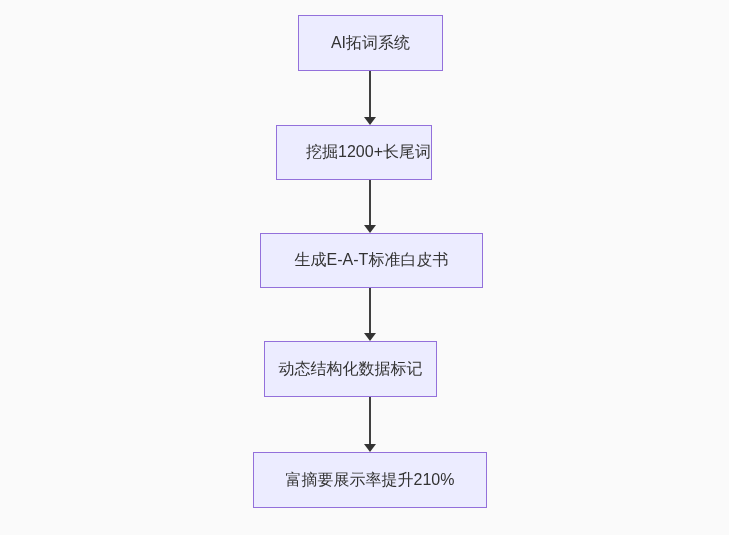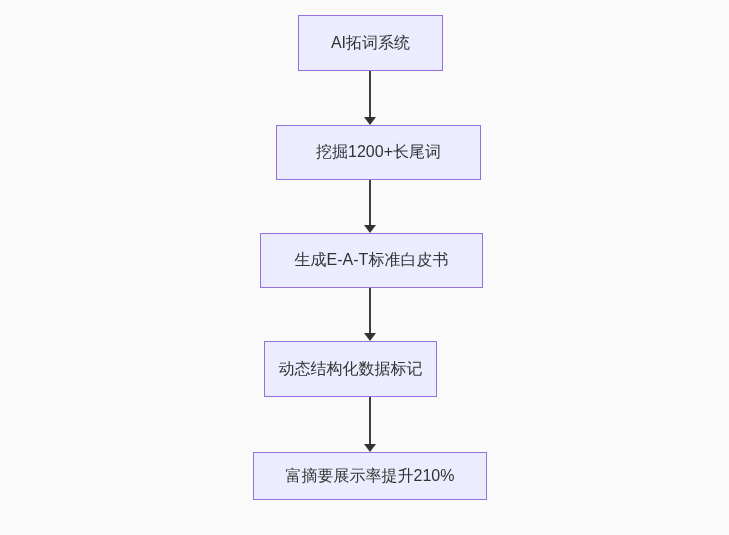--- a/index.html
+++ b/index.html
@@ -22,24 +22,24 @@
     border: 1px solid #9370db;
     color: #333333;
     font-size: 16px;
     display: flex;
     align-items: center;
     justify-content: center;
     text-align: center;
     white-space: nowrap;
   }
   .n1 { left: 298px; top: 15px;  width: 145px; height: 56px; }
-  .n2 { left: 276px; top: 125px; width: 205px; height: 55px; }
+  .n2 { left: 276px; top: 125px; width: 156px; height: 55px; justify-content: flex-end; }
   .n3 { left: 260px; top: 233px; width: 223px; height: 55px; }
   .n4 { left: 264px; top: 341px; width: 173px; height: 56px; }
-  .n5 { left: 253px; top: 452px; width: 234px; height: 48px; }
+  .n5 { left: 253px; top: 452px; width: 234px; height: 56px; }
   .edge {
     position: absolute;
     left: 364px;           
     width: 12px;
     display: flex;
     flex-direction: column;
     align-items: center;
   }
   .e1 { top: 71px;  height: 54px; }
   .e2 { top: 180px; height: 53px; }

